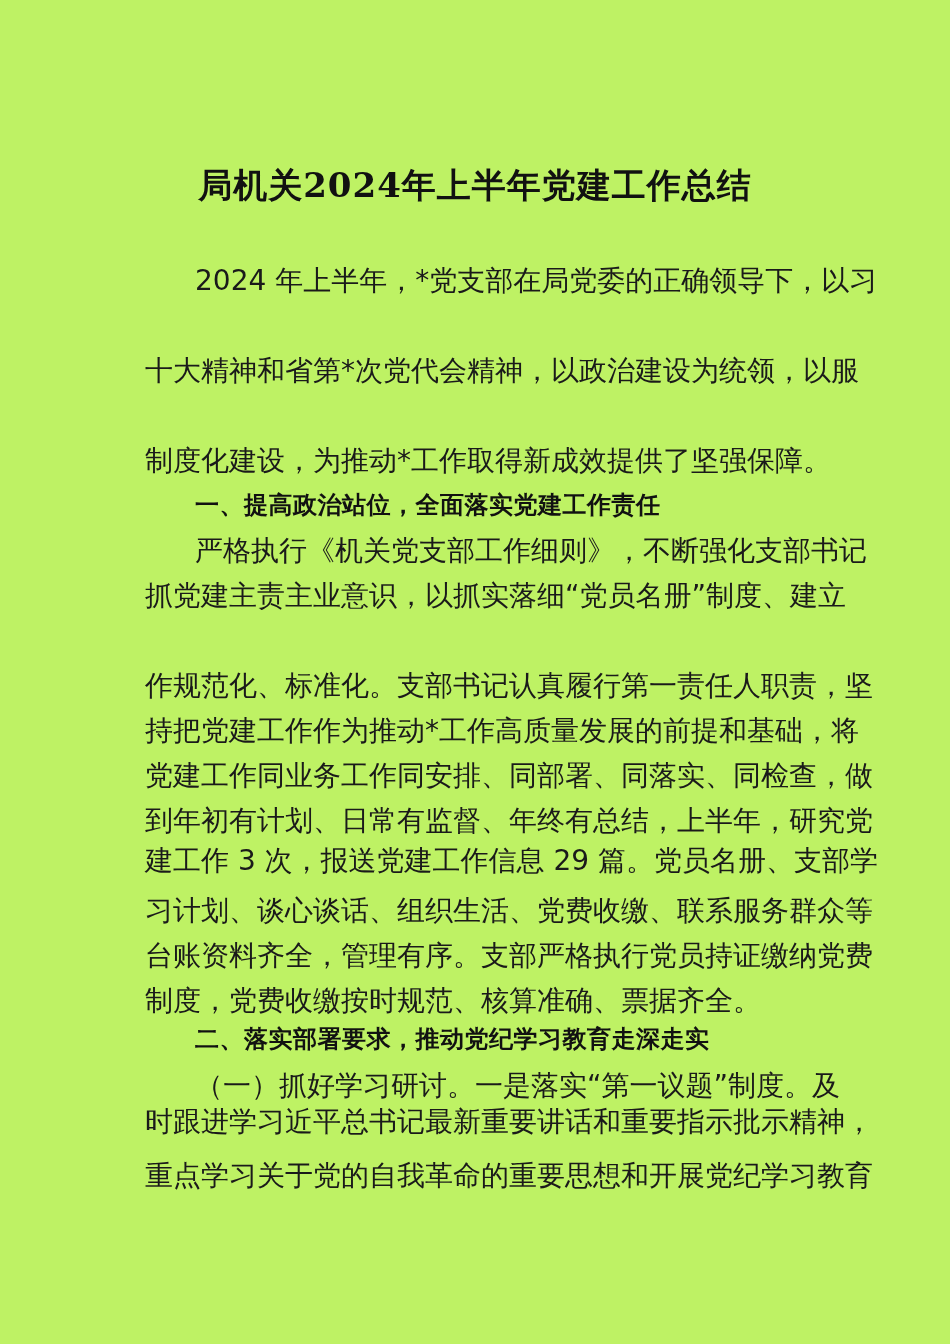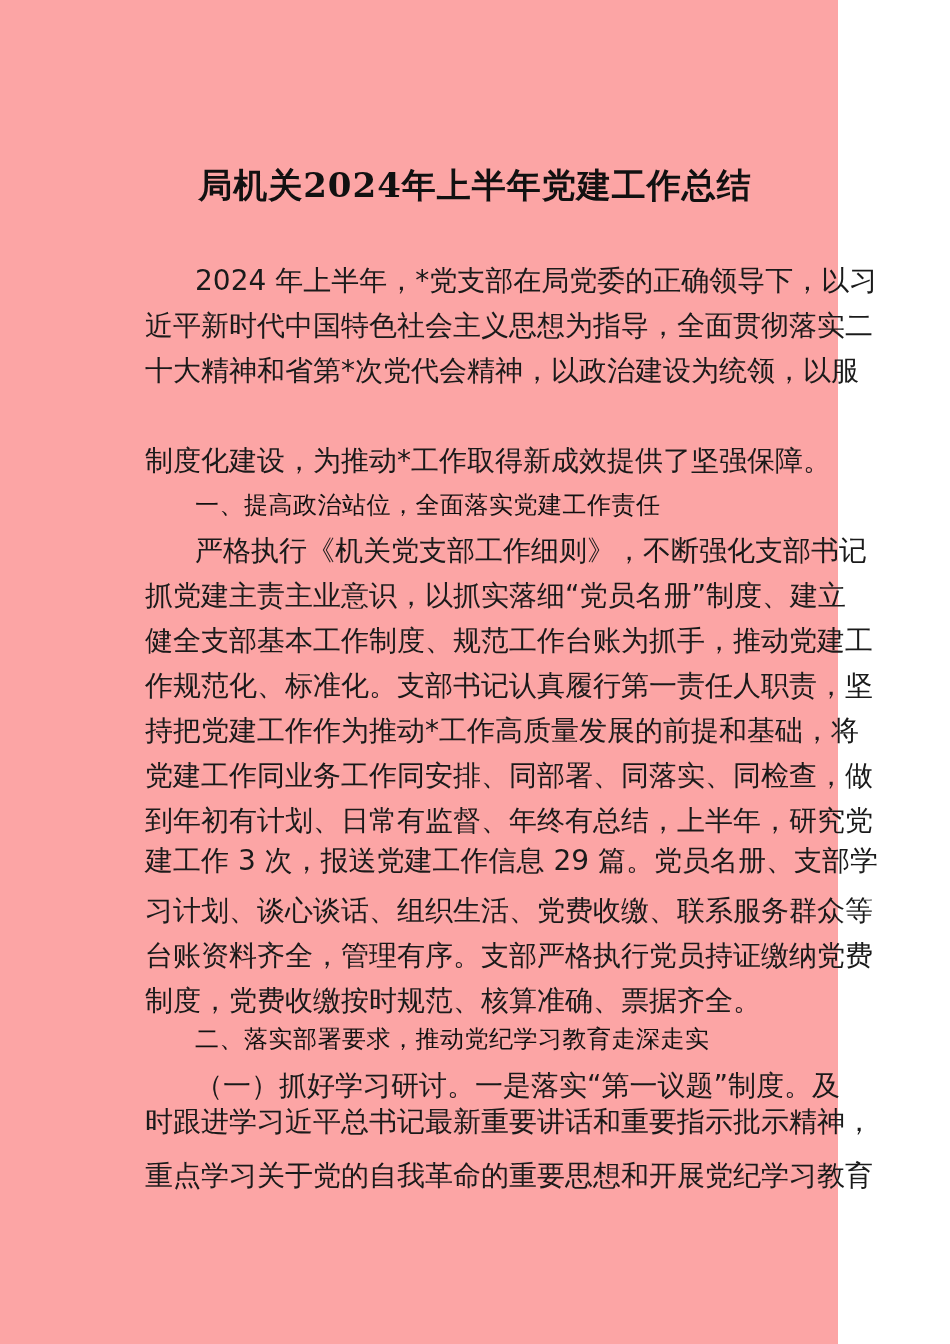--- a/index.html
+++ b/index.html
@@ -1,39 +1,37 @@
 <!DOCTYPE html>
 <html><head>
 <meta charset="utf-8">
 <style>
   html, body { margin: 0; padding: 0; background: #ffffff; }
   body { width: 950px; height: 1344px; position: relative; overflow: hidden; font-family: "DejaVu Serif", "Liberation Serif", serif; color: #111111; }
-  .page { position: absolute; left: 0; top: 0; width: 838px; height: 1344px; background: #fca5a5; }
+  .page { position: absolute; left: 0; top: 0; width: 950px; height: 1344px; background: #bef264; }
   .title { position: absolute; left: 0; width: 950px; top: 160px; text-align: center; font-size: 34px; font-weight: bold; letter-spacing: 1px; line-height: 50px; font-family: "DejaVu Serif", "Liberation Serif", serif; }
   .line { position: absolute; left: 145px; width: 662px; height: 45px; font-size: 28px; line-height: 45px; white-space: nowrap; text-align: justify; text-align-last: justify; font-family: "DejaVu Sans", "Liberation Sans", sans-serif; font-weight: normal; color: #1a1a1a; }
   .line.indent { left: 195px; width: 612px; }
   .line.last { text-align-last: left; }
-  .heading { position: absolute; left: 195px; height: 45px; font-size: 24px; line-height: 45px; white-space: nowrap; font-weight: normal; font-family: "DejaVu Sans", "Liberation Sans", sans-serif; color: #111111; letter-spacing: 0.5px; }
+  .heading { position: absolute; left: 195px; height: 45px; font-size: 24px; line-height: 45px; white-space: nowrap; font-weight: bold; font-family: "DejaVu Sans", "Liberation Sans", sans-serif; color: #111111; letter-spacing: 0.5px; }
 </style>
 </head>
 <body>
 
 <div class="page">
   <div class="title">局机关2024年上半年党建工作总结</div>
 
   <div class="line indent" style="top:258px">2024 年上半年，*党支部在局党委的正确领导下，以习</div>
-  <div class="line" style="top:303px">近平新时代中国特色社会主义思想为指导，全面贯彻落实二</div>
   <div class="line" style="top:348px">十大精神和省第*次党代会精神，以政治建设为统领，以服</div>
   <div class="line last" style="top:438px">制度化建设，为推动*工作取得新成效提供了坚强保障。</div>
 
   <div class="heading" style="top:483px">一、提高政治站位，全面落实党建工作责任</div>
 
   <div class="line indent" style="top:528px">严格执行《机关党支部工作细则》，不断强化支部书记</div>
   <div class="line" style="top:573px">抓党建主责主业意识，以抓实落细“党员名册”制度、建立</div>
-  <div class="line" style="top:618px">健全支部基本工作制度、规范工作台账为抓手，推动党建工</div>
   <div class="line" style="top:663px">作规范化、标准化。支部书记认真履行第一责任人职责，坚</div>
   <div class="line" style="top:708px">持把党建工作作为推动*工作高质量发展的前提和基础，将</div>
   <div class="line" style="top:753px">党建工作同业务工作同安排、同部署、同落实、同检查，做</div>
   <div class="line" style="top:798px">到年初有计划、日常有监督、年终有总结，上半年，研究党</div>
   <div class="line" style="top:838px">建工作 3 次，报送党建工作信息 29 篇。党员名册、支部学</div>
   <div class="line" style="top:888px">习计划、谈心谈话、组织生活、党费收缴、联系服务群众等</div>
   <div class="line" style="top:933px">台账资料齐全，管理有序。支部严格执行党员持证缴纳党费</div>
   <div class="line last" style="top:978px">制度，党费收缴按时规范、核算准确、票据齐全。</div>
 
   <div class="heading" style="top:1017px">二、落实部署要求，推动党纪学习教育走深走实</div>

